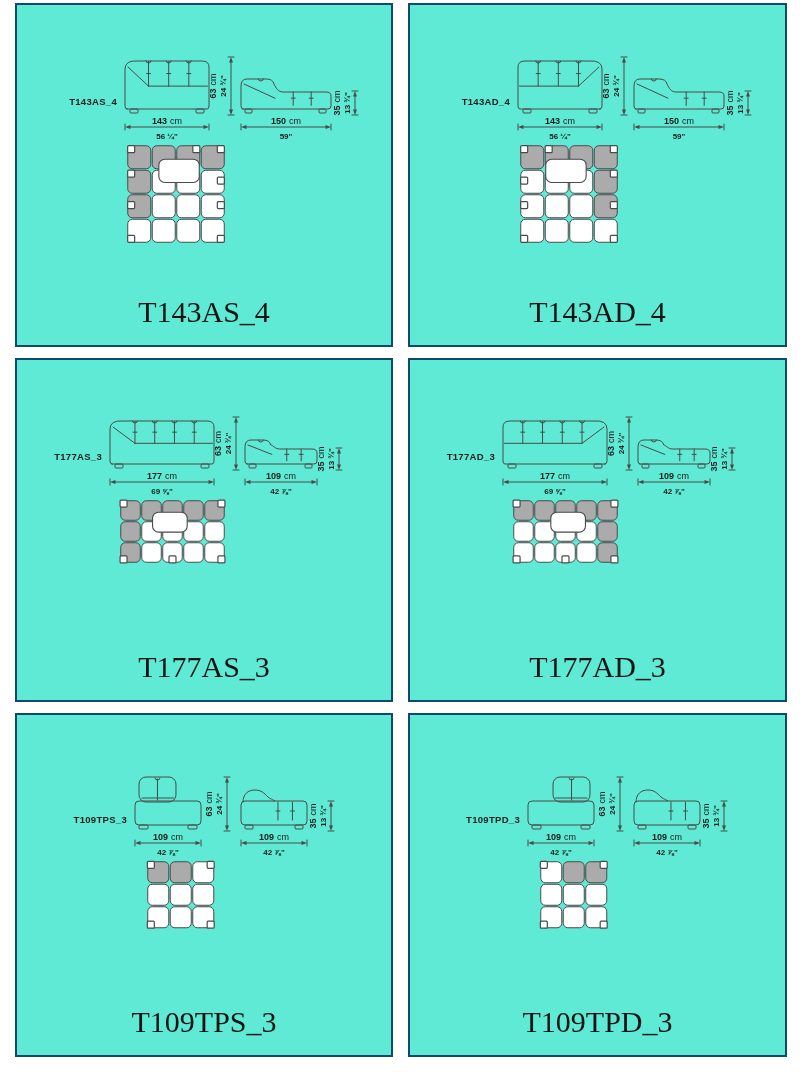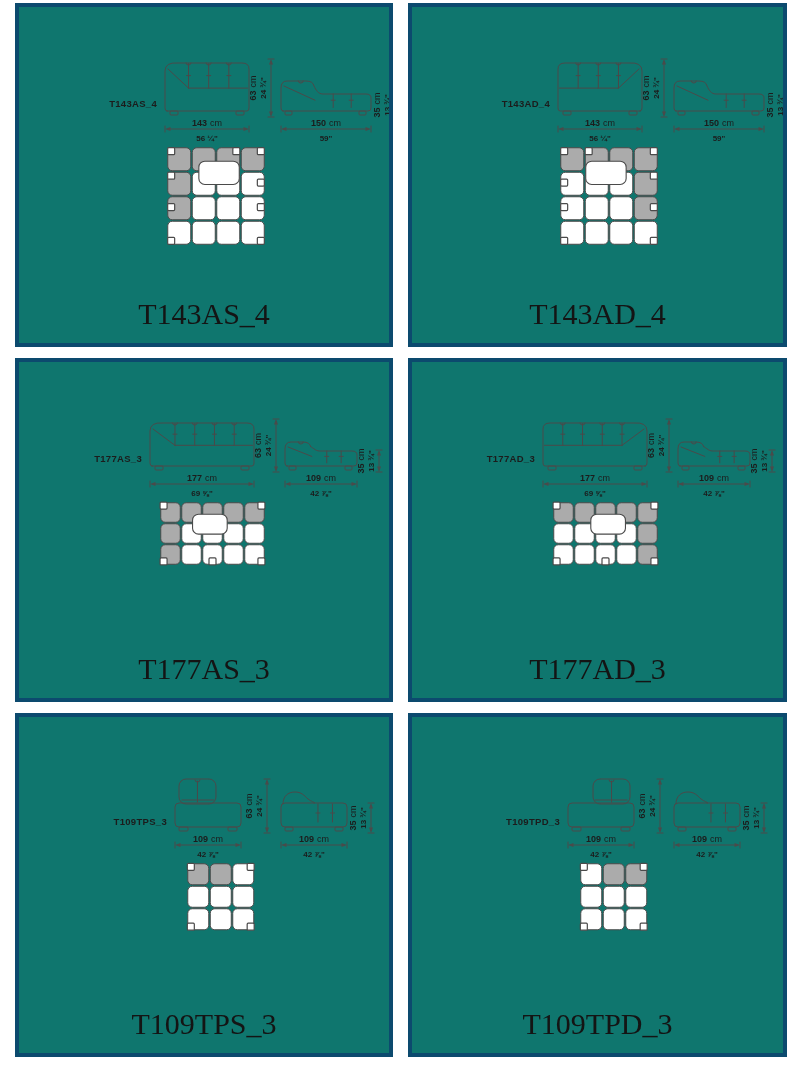--- a/index.html
+++ b/index.html
@@ -1,20 +1,20 @@
 <!DOCTYPE html>
 <html><head>
 <meta charset="utf-8">
 <style>
   html,body{margin:0;padding:0;background:#ffffff;}
   body{width:803px;height:1072px;font-family:"Liberation Sans",sans-serif;}
   .page{box-sizing:border-box;width:803px;height:1072px;padding:3px 16px 14px 15px;
         display:grid;grid-template-columns:378px 379px;grid-template-rows:344px 344px 344px;
         column-gap:15px;row-gap:11px;background:#ffffff;}
-  .panel{position:relative;border:4px solid #0c4a6e;background:#0f766e;box-sizing:border-box;overflow:hidden;padding-left:38px;}
+  .panel{position:relative;border:2px solid #0c4a6e;background:#5eead4;box-sizing:border-box;overflow:hidden;}
   .drawing{display:block;width:376px;height:260px;}
   .caption{position:absolute;left:0;right:0;top:290px;text-align:center;
            font-family:"Liberation Serif",serif;font-size:30px;color:#141414;white-space:nowrap;}
   .ln{fill:none;stroke:#4a4a4a;stroke-width:1;stroke-linecap:round;stroke-linejoin:round;}
   svg text{fill:#1c1c1c;font-family:"Liberation Sans",sans-serif;}
 </style>
 </head>
 <body>
 
 <div class="page">

